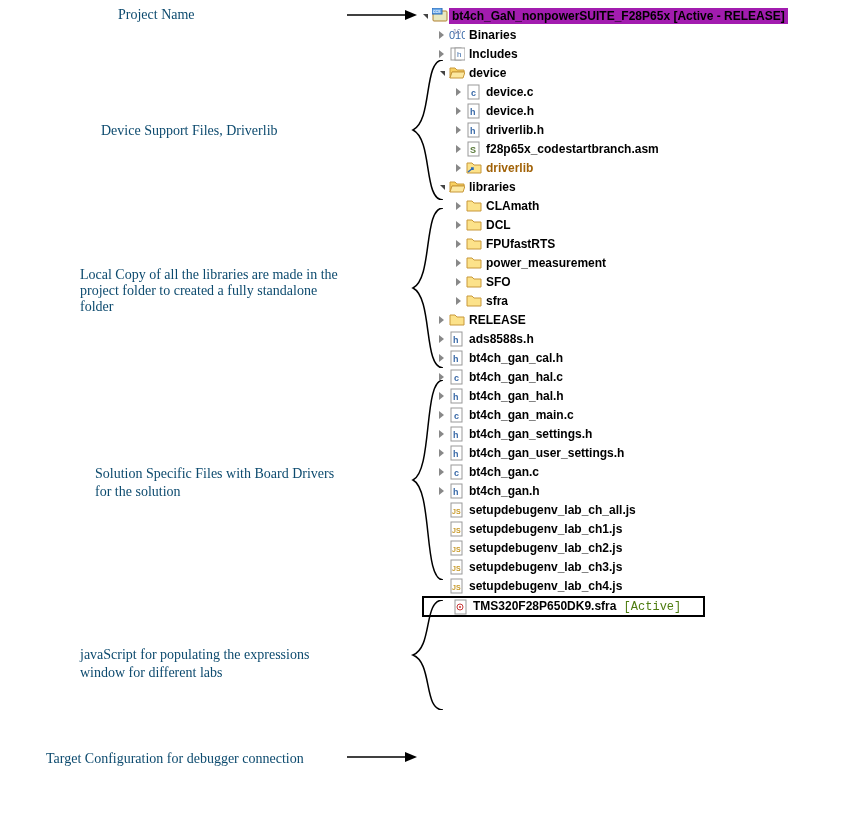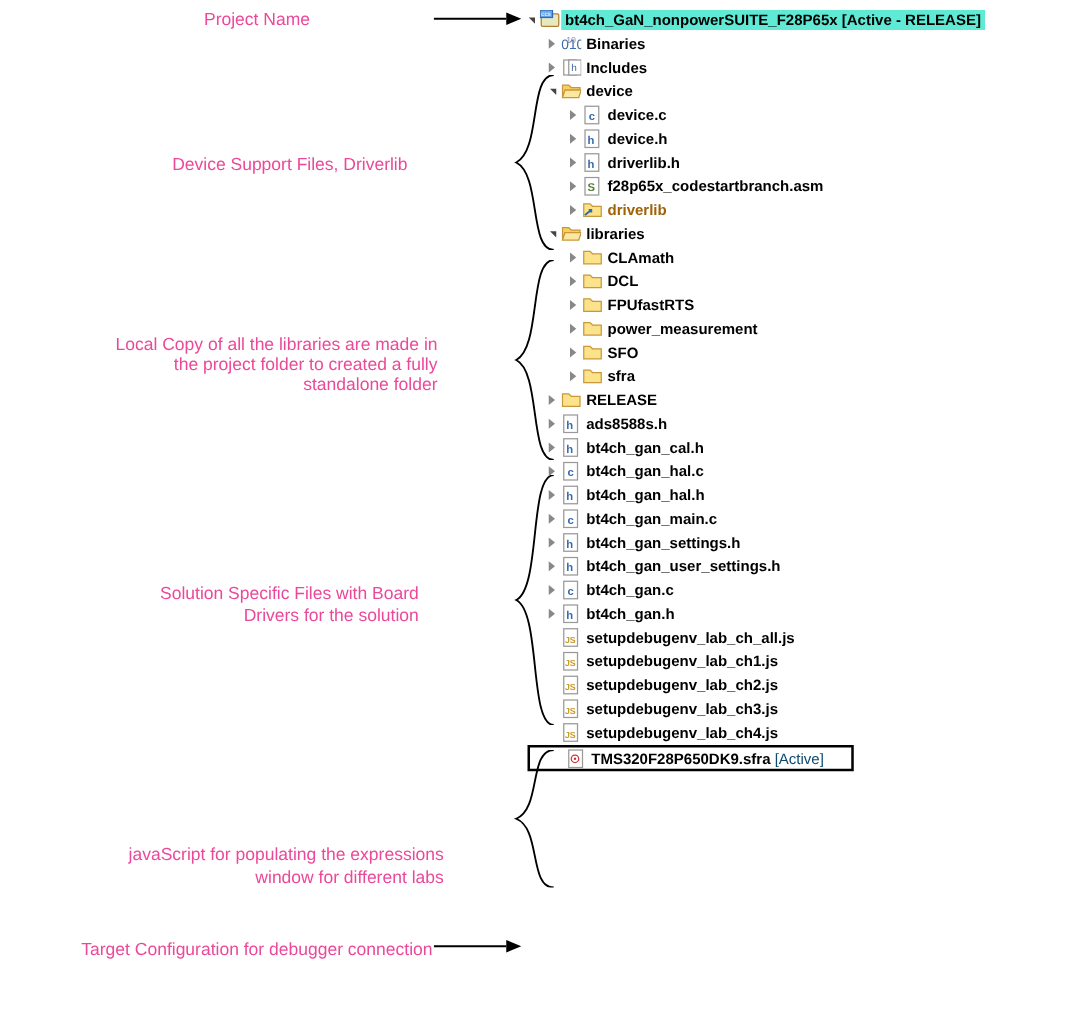--- a/index.html
+++ b/index.html
@@ -7,24 +7,24 @@
       font-family: "Segoe UI", Tahoma, sans-serif;
       font-size: 12px;
       background: #fff;
       width: 867px;
       height: 815px;
       position: relative;
       overflow: hidden;
     }
     .annotation {
       position: absolute;
-      font-family: Liberation Sans, sans-serif;
+      font-family: Liberation Serif, serif;
       font-size: 14px;
-      color: #ec4899;
-      text-align: right;
+      color: #0c4a6e;
+      text-align: left;
     }
     .arrow-svg { position: absolute; }
     .tree {
       position: absolute;
       left: 418px;
       top: 6px;
       width: 440px;
     }
     .node {
       display: flex;
@@ -68,23 +68,23 @@
       display: inline-flex;
       align-items: flex-end;
       justify-content: center;
     }
     .label {
       color: #000;
       font-weight: bold;
     }
     .label.bold { font-weight: bold; }
     .label.grey { color: #a16207; }
-    .suffix-grey { color: #0c4a6e; }
+    .suffix-grey { color: #4d7c0f; font-family: Liberation Mono, monospace; }
     .selected {
-      background: #5eead4;
+      background: #a21caf;
       padding: 1px 3px;
       margin-left: -3px;
     }
     .boxed-row {
       border: 2px solid #000;
       padding: 0 2px;
       display: inline-flex;
       align-items: center;
       height: 21px;
     }
@@ -95,21 +95,21 @@
 <body>
 
 <div class="annotation" style="left:118px; top:7px; width:130px;">Project Name</div>
 
 <div class="annotation" style="left:101px; top:123px; width:225px;">Device Support Files, Driverlib</div>
 
 <div class="annotation" style="left:80px; top:267px; width:270px;">Local Copy of all the libraries are made in the project folder to created a fully standalone folder</div>
 
 <div class="annotation" style="left:95px; top:465px; width:240px; line-height:1.3;">Solution Specific Files with Board Drivers for the solution</div>
 
-<div class="annotation" style="left:80px; top:646px; width:275px; line-height:1.3;margin-top:28px;">javaScript for populating the expressions window for different labs</div>
+<div class="annotation" style="left:80px; top:646px; width:275px; line-height:1.3;">javaScript for populating the expressions window for different labs</div>
 
 <div class="annotation" style="left:46px; top:750px; width:300px; line-height:1.3;">Target Configuration for debugger connection</div>
 
 <svg class="arrow-svg" style="left:347px; top:6px;" width="72" height="18">
   <line x1="0" y1="9" x2="58" y2="9" stroke="#000" stroke-width="1.5"></line>
   <polygon points="58,4 70,9 58,14" fill="#000"></polygon>
 </svg>
 
 <svg class="arrow-svg" style="left:408px; top:60px;" width="50" height="140">
   <path d="M35 0 C15 0 25 60 5 70 C25 80 15 140 35 140" fill="none" stroke="#000" stroke-width="1.5"></path>

